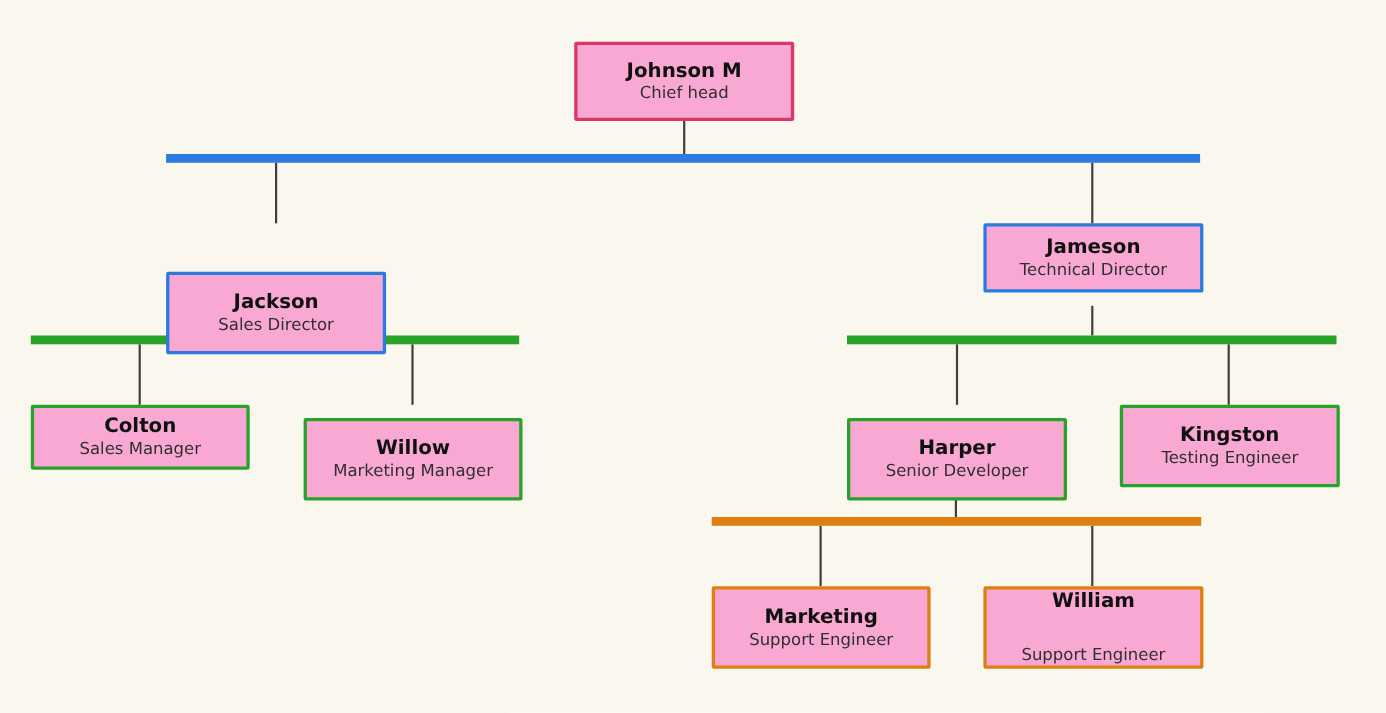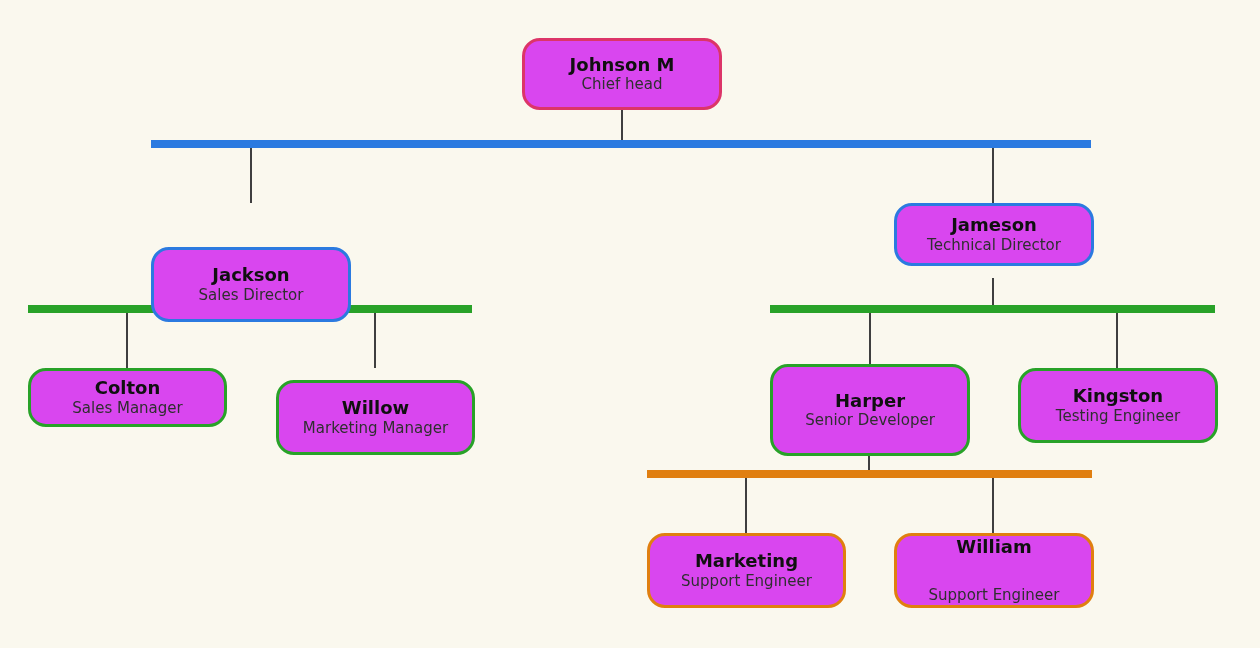--- a/index.html
+++ b/index.html
@@ -7,23 +7,23 @@
     position: relative;
     width: 1260px;
     height: 648px;
     background: #FAF8EE;
     font-family: "DejaVu Sans", "Liberation Sans", sans-serif;
     overflow: hidden;
   }
   .node {
     position: absolute;
     box-sizing: border-box;
-    background: #d946ef;
+    background: #f9a8d4;
     border: 3px solid #888;
-    border-radius: 18px;
+    border-radius: 2px;
     display: flex;
     flex-direction: column;
     align-items: center;
     justify-content: center;
     text-align: center;
     cursor: default;
   }
   .node .name {
     font-weight: bold;
     font-size: 18px;
@@ -39,21 +39,21 @@
   }
   .bar  { position: absolute; height: 8px; background: #888; }
   .vline { position: absolute; width: 2px; background: #3F3F3F; }
 
   
   #node-johnson   { left: 522px; top: 38px;  width: 200px; height: 72px; }
   #node-jackson   { left: 151px; top: 203px; width: 200px; height: 75px; margin-top: 44px; }
   #node-jameson   { left: 894px; top: 203px; width: 200px; height: 63px; }
   #node-colton    { left: 28px;  top: 368px; width: 199px; height: 59px; }
   #node-willow    { left: 276px; top: 380px; width: 199px; height: 75px; }
-  #node-harper    { left: 770px; top: 364px; width: 200px; height: 92px; }
+  #node-harper    { left: 770px; top: 380px; width: 200px; height: 75px; }
   #node-kingston  { left: 1018px;top: 368px; width: 200px; height: 75px; }
   #node-charlette { left: 647px; top: 533px; width: 199px; height: 75px; }
   #node-william   { left: 894px; top: 533px; width: 200px; height: 75px; }
 
   
   #bar-directors     { left: 151px; top: 140px; width: 940px; }
   #bar-sales-team    { left: 28px;  top: 305px; width: 444px; }
   #bar-tech-team     { left: 770px; top: 305px; width: 445px; }
   #bar-support-team  { left: 647px; top: 470px; width: 445px; }
 

